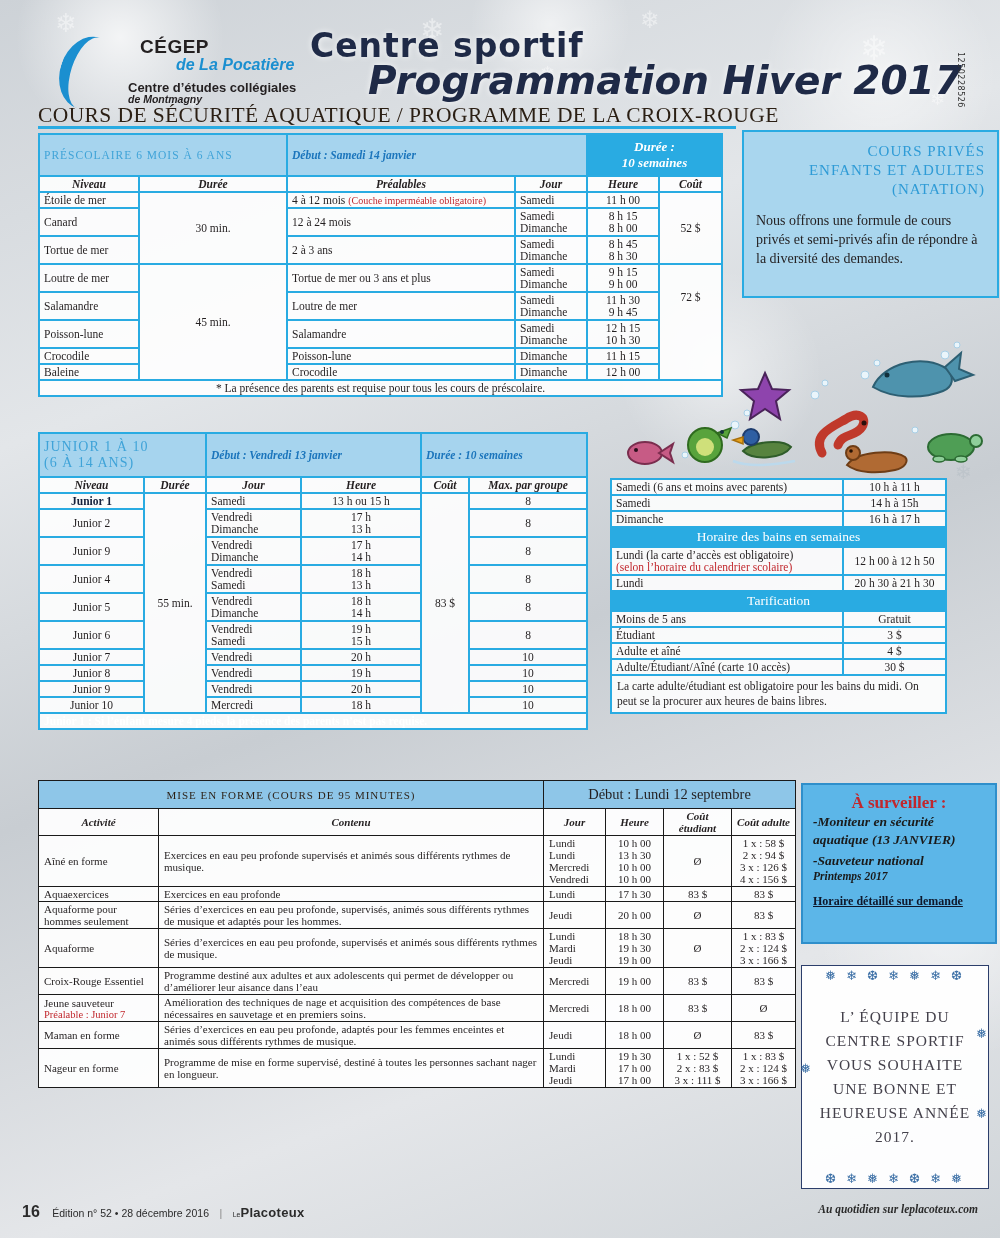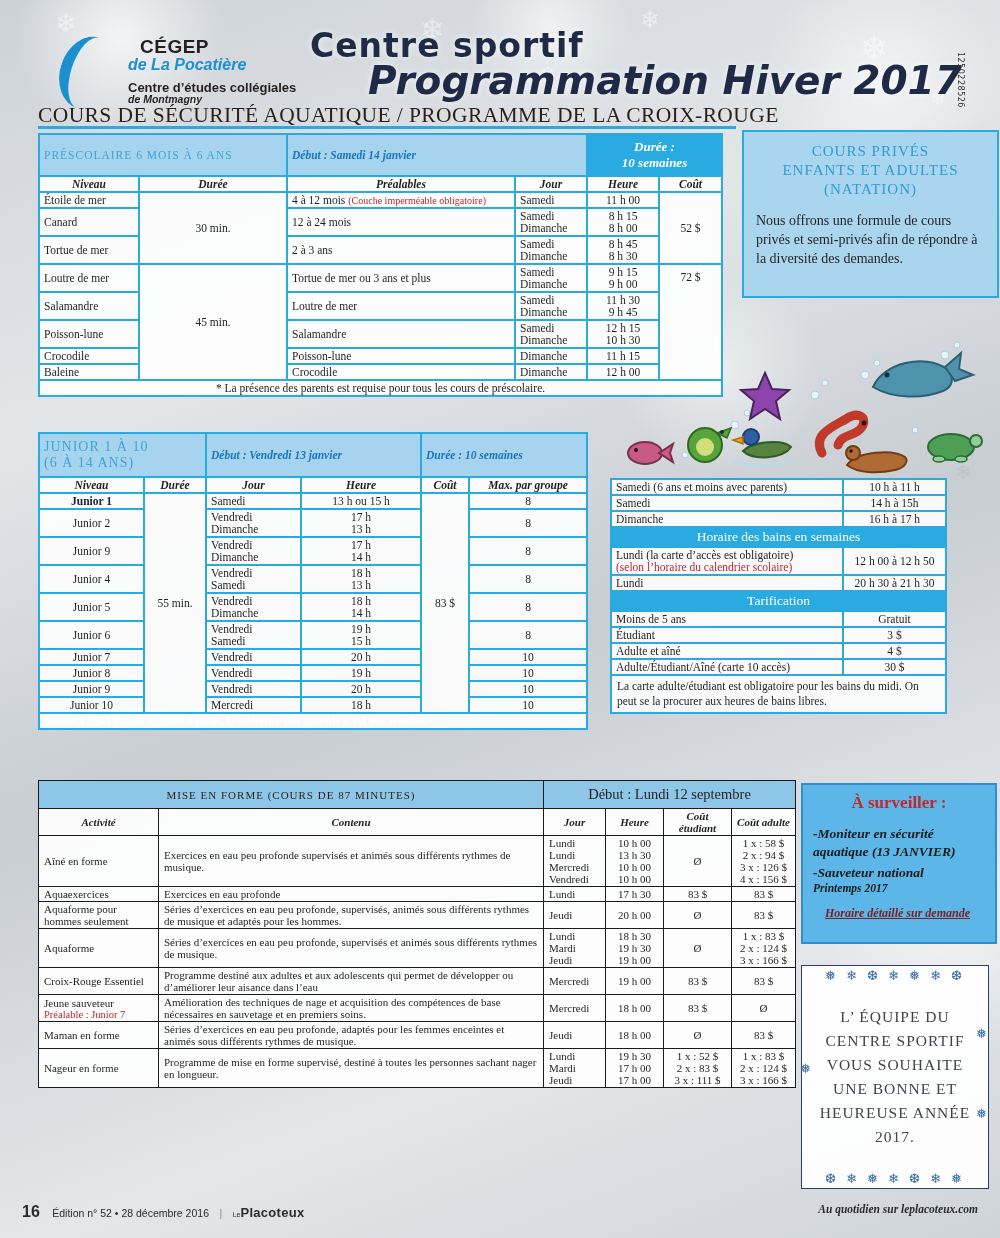--- a/index.html
+++ b/index.html
@@ -12,21 +12,21 @@
         radial-gradient(circle at 72% 30%, rgba(255,255,255,.5), transparent 9%),
         radial-gradient(circle at 95% 75%, rgba(255,255,255,.5), transparent 10%),
         linear-gradient(160deg,#cdd2d7 0%,#e3e6e9 28%,#c8cdd2 52%,#e4e6e9 78%,#cfd4d8 100%);}
   .abs{position:absolute;}
   .snow{position:absolute;color:rgba(255,255,255,.45);pointer-events:none;font-family:"DejaVu Sans",sans-serif;}
   .snow.gray{color:rgba(170,180,190,.35);}
 
   
   .logo-cres{width:46px;height:74px;border-radius:50%;border-left:11px solid #1b8fd0;transform:rotate(18deg);}
   .logo-cegep{font-family:"Liberation Sans",sans-serif;font-weight:bold;font-size:19px;color:#231f20;letter-spacing:.5px;margin-left:12px;}
-  .logo-poca{font-family:"Liberation Sans",sans-serif;font-weight:bold;font-style:italic;font-size:16px;color:#1b8fd0;}
+  .logo-poca{font-family:"Liberation Sans",sans-serif;font-weight:bold;font-style:italic;font-size:16px;color:#1b8fd0;margin-left:48px;}
   .logo-sub{font-family:"Liberation Sans",sans-serif;font-weight:bold;font-size:13px;color:#231f20;}
   .logo-sub2{font-family:"Liberation Sans",sans-serif;font-weight:bold;font-style:italic;font-size:10.5px;color:#231f20;}
   .t1{font-family:"DejaVu Sans",sans-serif;font-weight:bold;font-size:33px;color:#1f2a47;letter-spacing:1px;text-shadow:0 0 6px rgba(255,255,255,.8);}
   .t2{font-family:"DejaVu Sans",sans-serif;font-weight:bold;font-style:italic;font-size:39px;color:#1f2a47;text-shadow:0 0 6px rgba(255,255,255,.8);}
   .vert-code{font-family:"DejaVu Sans",sans-serif;font-size:8px;color:#333;transform:rotate(90deg);transform-origin:left top;letter-spacing:.5px;}
   .sec-title{font-size:21.5px;color:#2b1f14;letter-spacing:.4px;}
   .blue-rule{height:3px;background:#29abe2;}
 
   
   table{border-collapse:collapse;table-layout:fixed;}
@@ -42,27 +42,27 @@
   .red{color:#c1272d;}
   .j1{background:#29abe2;font-weight:bold;color:#15203c;text-align:center;}
 
   
   .kt td{border:1.6px solid #1a1a1a;background:rgba(255,255,255,.92);padding:1px 5px;font-size:11px;vertical-align:middle;}
   .kt .hl{background:#8ec6e8;}
   .capdark{font-size:15px;letter-spacing:1px;color:#2b1f14;}
 
   
   .privbox{background:#a9d6ee;border:2px solid #29abe2;padding:10px 12px;}
-  .priv-title{color:#2e9bd6;font-size:15px;letter-spacing:1px;text-align:center;line-height:1.25;}
+  .priv-title{color:#2e9bd6;font-size:15px;letter-spacing:1px;text-align:right;line-height:1.25;}
   .priv-body{font-size:14px;color:#231f20;margin-top:14px;line-height:1.35;}
   .survbox{background:#5cb6e8;border:2px solid #2f8fcb;padding:8px 10px;}
   .surv-title{color:#c1272d;font-size:17px;text-align:center;font-weight:bold;}
   .surv-item{font-style:italic;font-weight:bold;font-size:13.5px;color:#1a1a1a;line-height:1.3;}
   .surv-sub{font-style:italic;font-weight:bold;font-size:11.5px;color:#1a1a1a;}
-  .surv-link{font-style:italic;font-weight:bold;font-size:12px;color:#7f1d1d;text-decoration:underline;margin-left:12px;}
+  .surv-link{font-weight:bold;font-size:12px;color:#0f172a;text-decoration:underline;}
   .eqbox{background:rgba(255,255,255,.95);border:1.5px solid #2c3e6b;text-align:center;}
   .eq-text{font-size:15.5px;color:#44414b;letter-spacing:1px;line-height:1.55;}
   .flakerow{font-family:"DejaVu Sans",sans-serif;font-size:13px;color:#3a6ea5;letter-spacing:3px;}
 
   
   .ftr{font-family:"Liberation Sans",sans-serif;color:#2b2b2b;}
   .ftr-num{font-weight:bold;font-size:16px;}
   .ftr-ed{font-size:10.5px;}
   .ftr-brand-sm{font-size:7px;}
   .ftr-brand{font-weight:bold;font-size:13px;letter-spacing:.3px;}
@@ -161,21 +161,21 @@
       <td rowspan="5" class="ctr">45 min.</td>
       <td>Tortue de mer ou 3 ans et plus</td>
       <td>
             <div>Samedi</div>
             <div>Dimanche</div>
           </td>
       <td class="ctr">
             <div>9 h 15</div>
             <div>9 h 00</div>
           </td>
-      <td rowspan="5" class="ctr" style="vertical-align:top;padding-top:6px">72 $</td>
+      <td rowspan="5" class="ctr" style="vertical-align:top;padding-top:26px">72 $</td>
     </tr>
     <tr>
       <td>Salamandre</td>
       <td>Loutre de mer</td>
       <td>
             <div>Samedi</div>
             <div>Dimanche</div>
           </td>
       <td class="ctr">
             <div>11 h 30</div>
@@ -463,21 +463,21 @@
     <colgroup>
         <col style="width:120px">
         <col style="width:385px">
         <col style="width:62px">
         <col style="width:58px">
         <col style="width:68px">
         <col style="width:64px">
       </colgroup>
     <tbody>
         <tr>
-      <td colspan="2" class="hl ctr capdark" style="height:25px">MISE EN FORME (COURS DE 87 MINUTES)</td>
+      <td colspan="2" class="hl ctr capdark" style="height:25px">MISE EN FORME (COURS DE 95 MINUTES)</td>
       <td colspan="4" class="hl ctr" style="font-size:14.5px">Début : Lundi 12 septembre</td>
     </tr>
     <tr>
       <td class="colhdr">Activité</td>
       <td class="colhdr">Contenu</td>
       <td class="colhdr">Jour</td>
       <td class="colhdr">Heure</td>
       <td class="colhdr">Coût étudiant</td>
       <td class="colhdr">Coût adulte</td>
     </tr>
@@ -589,21 +589,21 @@
             <div>1 x :  83 $</div>
             <div>2 x : 124 $</div>
             <div>3 x : 166 $</div>
           </td>
     </tr>
   </tbody>
     </table>
 
   <div class="abs survbox" style="left:801px;top:783px;width:172px;height:141px">
     <div class="surv-title">À surveiller :</div>
-    <div class="surv-item" style="margin-top:12px">-Moniteur en sécurité aquatique (13 JANVIER)</div>
+    <div class="surv-item" style="">-Moniteur en sécurité aquatique (13 JANVIER)</div>
     <div class="surv-item" style="margin-top:4px">-Sauveteur national</div>
     <div class="surv-sub">Printemps 2017</div>
     <div class="surv-link" style="margin-top:12px">Horaire détaillé sur demande</div>
   </div>
 
   <div class="abs eqbox" style="left:801px;top:965px;width:186px;height:222px">
     <div class="flakerow" style="margin-top:2px">❅ ❄ ❆ ❄ ❅ ❄ ❆</div>
     <div class="eq-text" style="margin:22px 8px 0">L’ ÉQUIPE DU CENTRE SPORTIF VOUS SOUHAITE UNE BONNE ET HEUREUSE ANNÉE 2017.</div>
     <div class="flakerow" style="position:absolute;bottom:2px;left:0;right:0">❆ ❄ ❅ ❄ ❆ ❄ ❅</div>
     <span class="flakerow" style="position:absolute;left:-2px;top:95px">❅</span>

